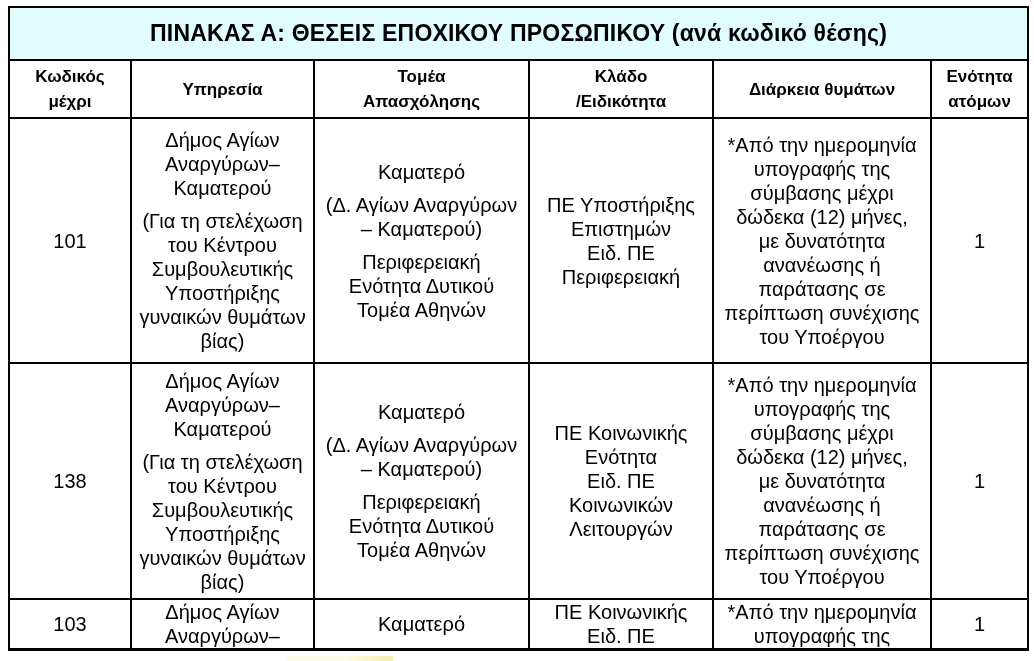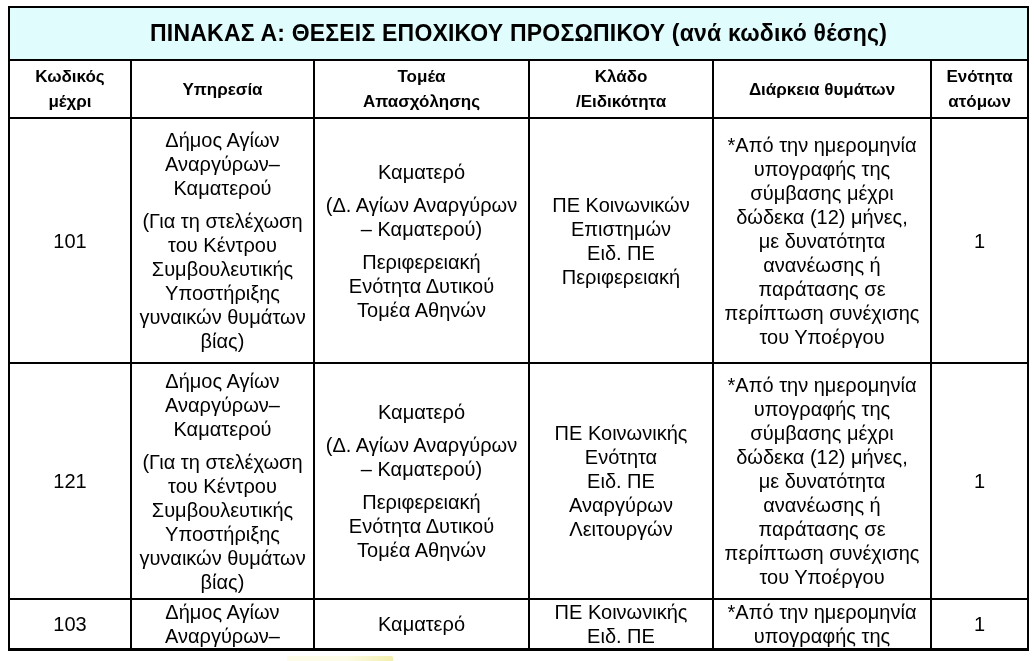--- a/index.html
+++ b/index.html
@@ -144,21 +144,21 @@
               <div class="line">– Καματερού)</div>
             </div>
             <div class="paragraph">
               <div class="line">Περιφερειακή</div>
               <div class="line">Ενότητα Δυτικού</div>
               <div class="line">Τομέα Αθηνών</div>
             </div>
           </td>
         <td class="cell-specialty">
             <div class="paragraph">
-              <div class="line">ΠΕ Κοινωνικών</div>
+              <div class="line">ΠΕ Υποστήριξης</div>
               <div class="line">Επιστημών</div>
               <div class="line">Ειδ. ΠΕ</div>
               <div class="line">Περιφερειακή</div>
             </div>
           </td>
         <td class="cell-duration">
             <div class="paragraph">
               <div class="line">*Από την ημερομηνία</div>
               <div class="line">υπογραφής της</div>
               <div class="line">σύμβασης μέχρι</div>
@@ -166,21 +166,21 @@
               <div class="line">με δυνατότητα</div>
               <div class="line">ανανέωσης ή</div>
               <div class="line">παράτασης σε</div>
               <div class="line">περίπτωση συνέχισης</div>
               <div class="line">του Υποέργου</div>
             </div>
           </td>
         <td class="cell-count">1</td>
       </tr>
       <tr class="row-102">
-        <td class="cell-code">121</td>
+        <td class="cell-code">138</td>
         <td class="cell-service">
             <div class="paragraph">
               <div class="line">Δήμος Αγίων</div>
               <div class="line">Αναργύρων–</div>
               <div class="line">Καματερού</div>
             </div>
             <div class="paragraph">
               <div class="line">(Για τη στελέχωση</div>
               <div class="line">του Κέντρου</div>
               <div class="line">Συμβουλευτικής</div>
@@ -201,21 +201,21 @@
               <div class="line">Περιφερειακή</div>
               <div class="line">Ενότητα Δυτικού</div>
               <div class="line">Τομέα Αθηνών</div>
             </div>
           </td>
         <td class="cell-specialty">
             <div class="paragraph">
               <div class="line">ΠΕ Κοινωνικής</div>
               <div class="line">Ενότητα</div>
               <div class="line">Ειδ. ΠΕ</div>
-              <div class="line">Αναργύρων</div>
+              <div class="line">Κοινωνικών</div>
               <div class="line">Λειτουργών</div>
             </div>
           </td>
         <td class="cell-duration">
             <div class="paragraph">
               <div class="line">*Από την ημερομηνία</div>
               <div class="line">υπογραφής της</div>
               <div class="line">σύμβασης μέχρι</div>
               <div class="line">δώδεκα (12) μήνες,</div>
               <div class="line">με δυνατότητα</div>

